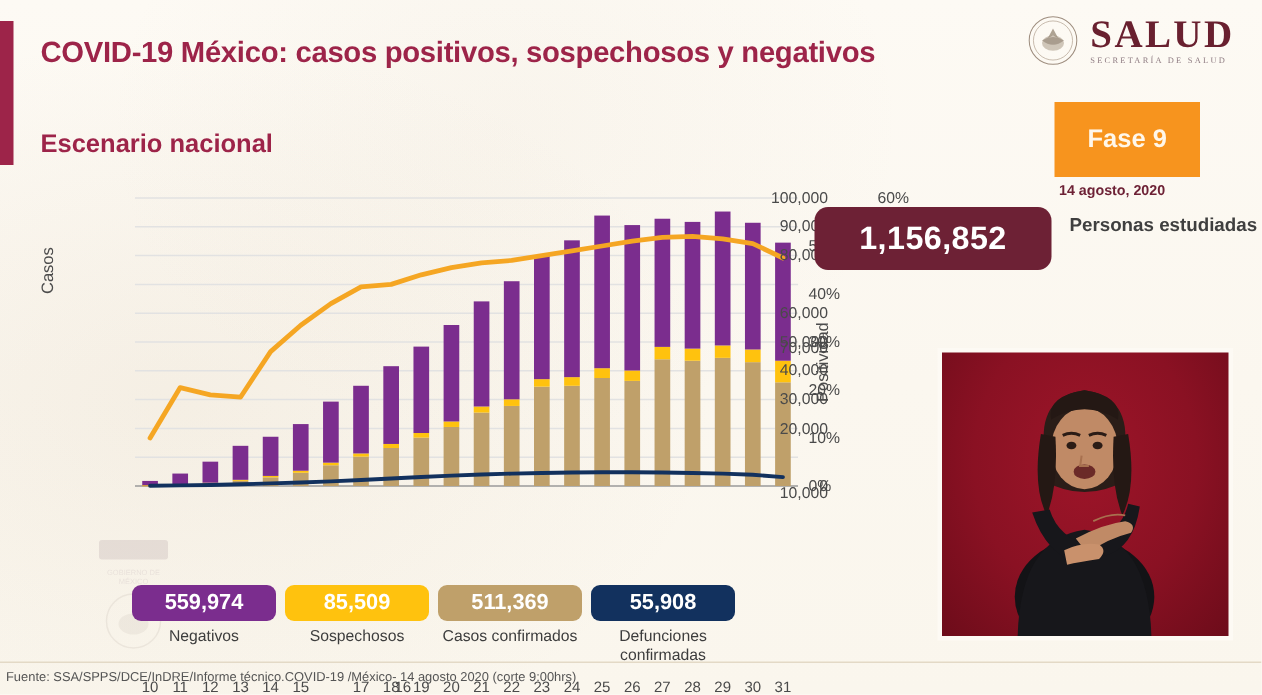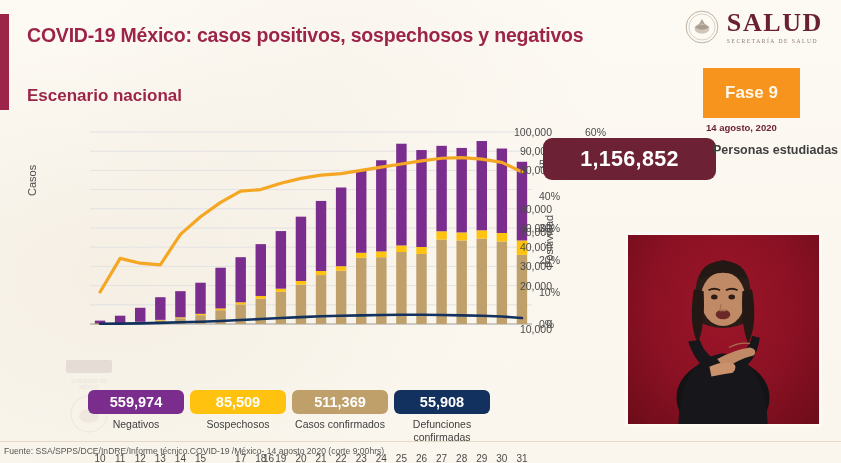--- a/index.html
+++ b/index.html
@@ -65,21 +65,21 @@
     position: absolute; left: 703px; top: 68px; width: 97px; height: 50px;
     background: #f7941e; color: #fff7ea;
     display: flex; align-items: center; justify-content: center;
     font-size: 17px; font-weight: bold;
   }
   .fase-date {
     position: absolute; left: 706px; top: 122px;
     font-size: 9.5px; font-weight: bold; color: #6d2135;
   }
   .people-pill {
-    position: absolute; left: 543px; top: 138px; width: 173px; height: 42px;
+    position: absolute; left: 543px; top: 138px; width: 158px; height: 42px;
     background: #6d2135; border-radius: 9px;
     display: flex; align-items: center; justify-content: center;
     color: #fff; font-size: 21.5px; font-weight: bold; letter-spacing: .3px;
   }
   .people-label {
     position: absolute; left: 713px; top: 143px;
     font-size: 12.5px; font-weight: bold; color: #3f3f3f; line-height: 1.25;
   }
   
   .video-frame {

